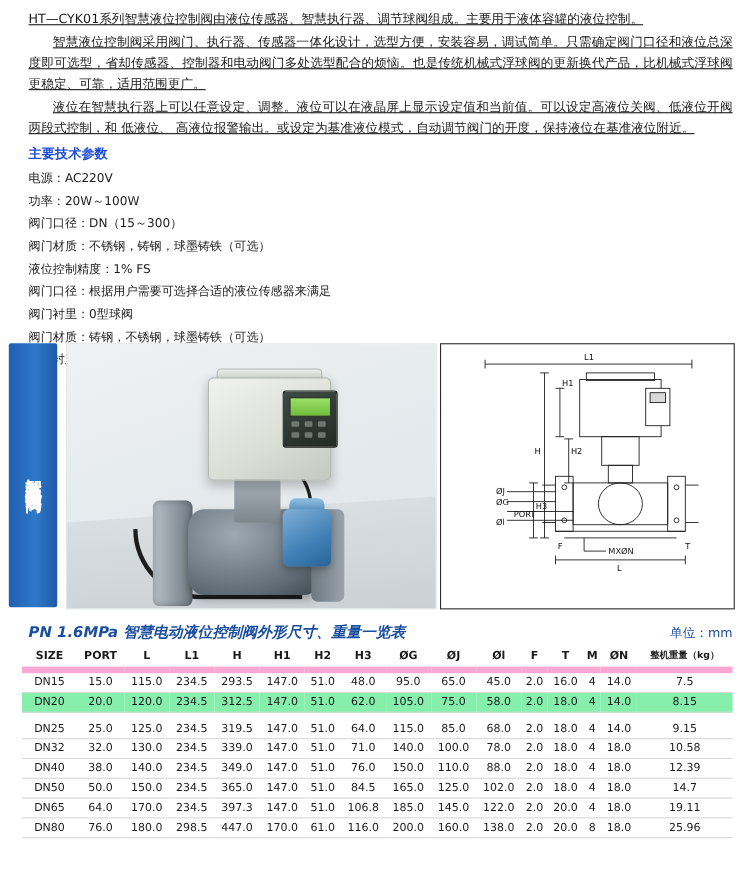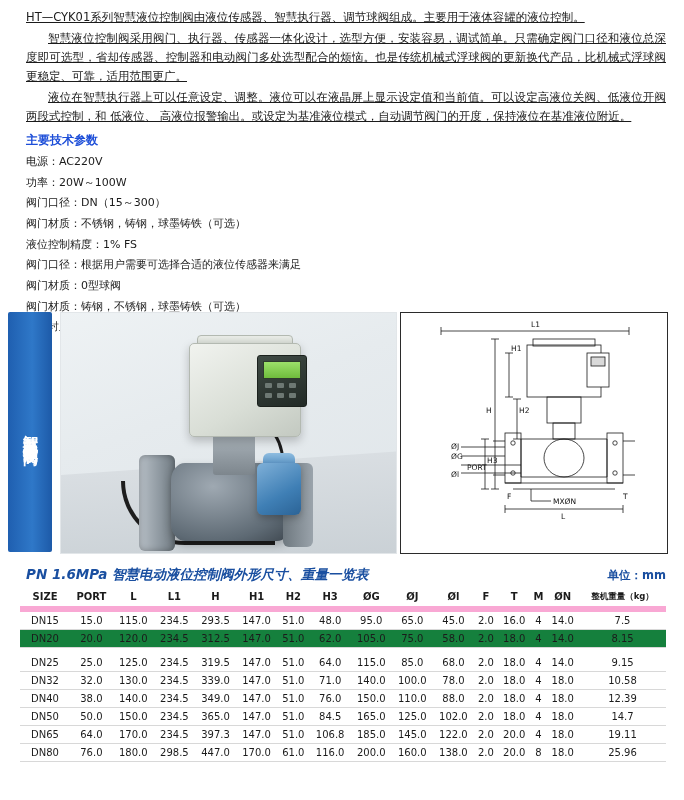--- a/index.html
+++ b/index.html
@@ -129,40 +129,40 @@
   }
   .drawing svg{display:block;}
 
   
   .tbl-title{
     position:absolute;left:26px;top:566px;
     font-size:13.5px;font-weight:bold;color:#1a4fa0;font-style:italic;
   }
   .tbl-unit{
     position:absolute;right:18px;top:568px;
-    font-size:11.5px;font-weight:bold;color:#1a4fa0;
+    font-size:11.5px;font-weight:normal;color:#1a4fa0;
   }
   table.dims{
     position:absolute;left:20px;top:588px;width:646px;
     border-collapse:collapse;
     font-size:10px;
     color:#1b1b1b;
   }
   table.dims th,table.dims td{
     text-align:center;
     padding:3px 1px;
     white-space:nowrap;
   }
   table.dims thead th{
     font-weight:bold;
     border-bottom:6px solid #f9a8d4;
     padding-bottom:4px;
   }
   table.dims tbody tr td{border-bottom:1px solid #d8d8d8;}
-  table.dims tbody tr.hl td{background:#15803d;}
+  table.dims tbody tr.hl td{background:#86efac;}
   table.dims tbody tr.gap td{padding-top:9px;}
   .col-size{width:48px;}
   .wt-head{font-size:8.5px;line-height:1.05;}
 </style>
 </head>
 <body>
 
 <div class="intro">
   <p>HT—CYK01系列智慧液位控制阀由液位传感器、智慧执行器、调节球阀组成。主要用于液体容罐的液位控制。</p>
   <p class="indent">智慧液位控制阀采用阀门、执行器、传感器一体化设计，选型方便，安装容易，调试简单。只需确定阀门口径和液位总深度即可选型，省却传感器、控制器和电动阀门多处选型配合的烦恼。也是传统机械式浮球阀的更新换代产品，比机械式浮球阀更稳定、可靠，适用范围更广。</p>
@@ -170,21 +170,21 @@
 </div>
 
 <div class="spec-title">主要技术参数</div>
 <div class="spec-list">
   <div>电源：AC220V</div>
   <div>功率：20W～100W</div>
   <div>阀门口径：DN（15～300）</div>
   <div>阀门材质：不锈钢，铸钢，球墨铸铁（可选）</div>
   <div>液位控制精度：1% FS</div>
   <div>阀门口径：根据用户需要可选择合适的液位传感器来满足</div>
-  <div>阀门材质：0型球阀</div>
+  <div>阀门衬里：0型球阀</div>
   <div>阀门材质：铸钢，不锈钢，球墨铸铁（可选）</div>
   <div>阀门衬里：橡胶，聚四氟乙烯</div>
 </div>
 
 <div class="side-banner">
   <span>智慧电动液位控制阀</span>
 </div>
 
 <div class="photo">
   <div class="ph-base"></div>

